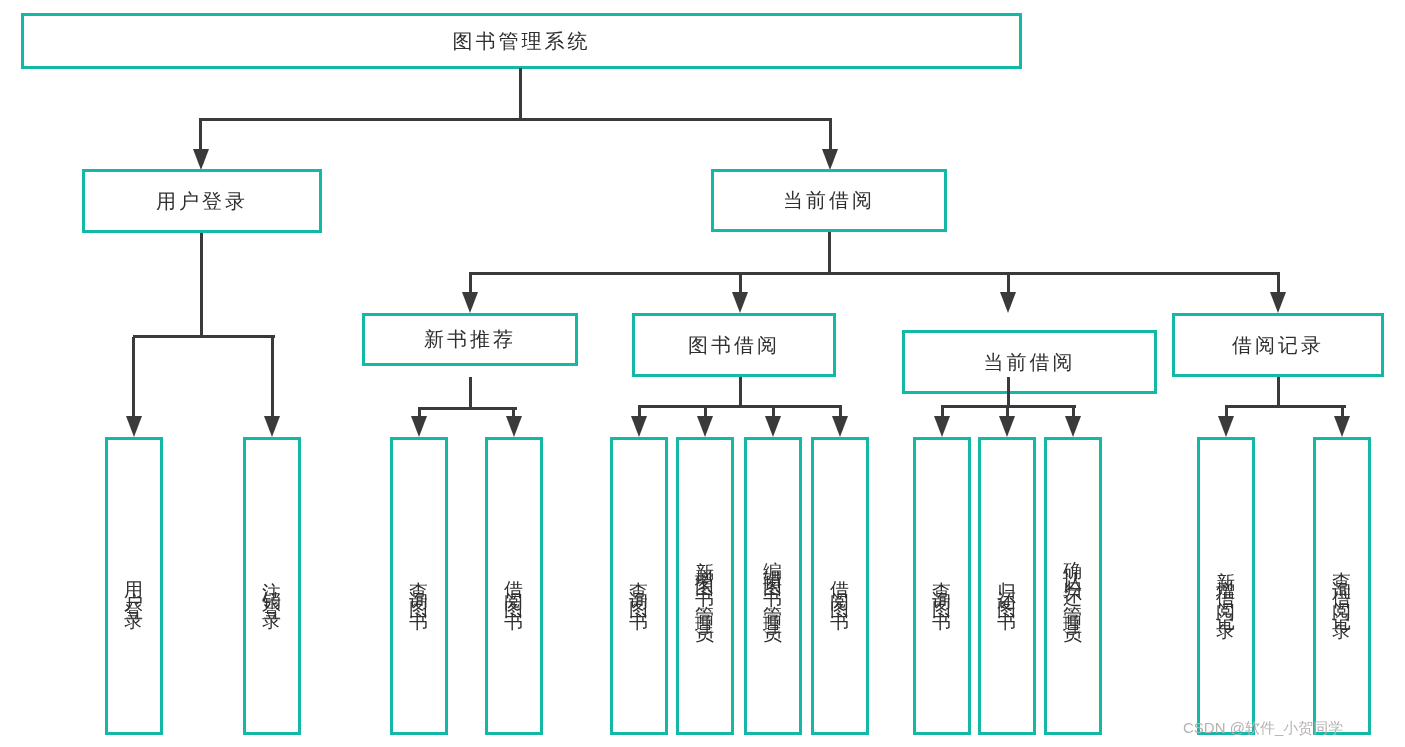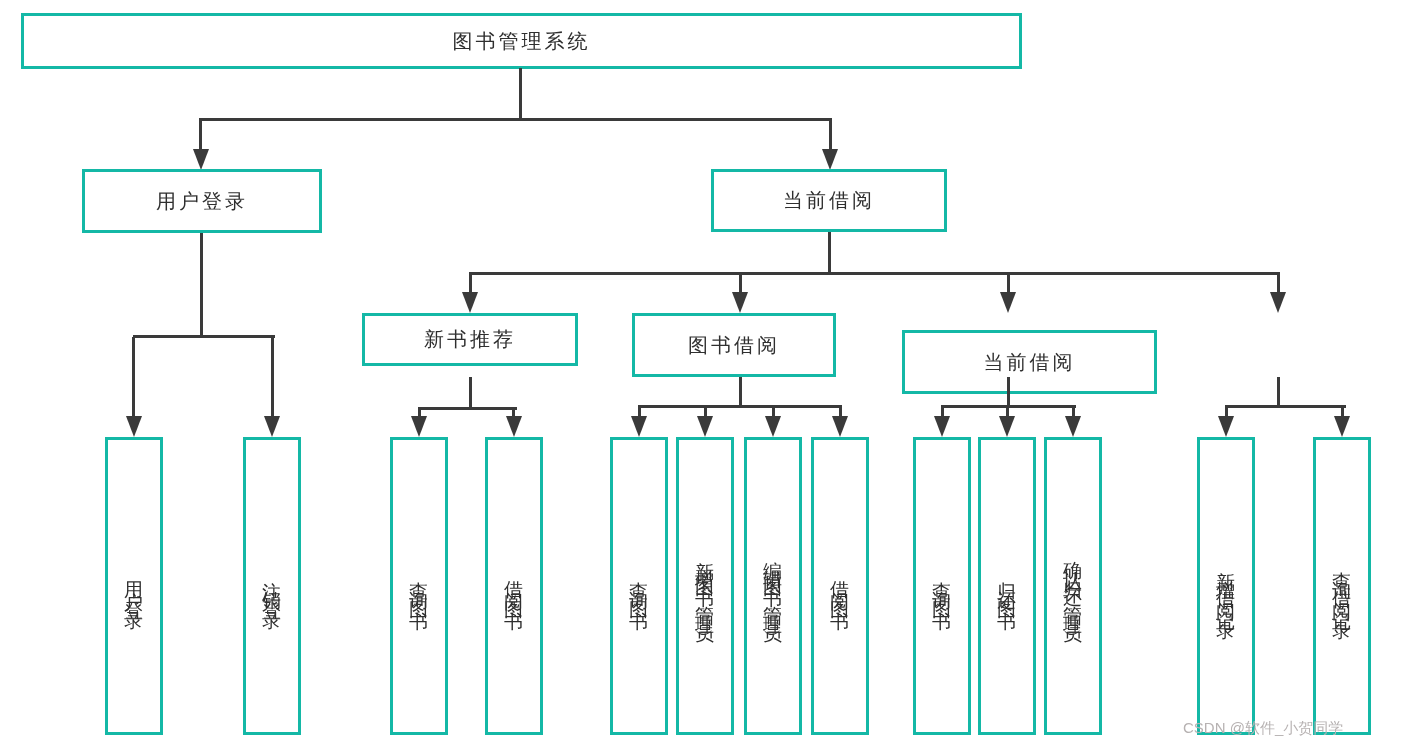--- a/index.html
+++ b/index.html
@@ -59,20 +59,21 @@
   <div class="vline" style="left:739px;top:274px;width:3px;height:19px"></div>
   <div class="arrow" style="left:732px;top:292px"></div>
   <div class="vline" style="left:1007px;top:274px;width:3px;height:19px"></div>
   <div class="arrow" style="left:1000px;top:292px"></div>
   <div class="vline" style="left:1277px;top:274px;width:3px;height:19px"></div>
   <div class="arrow" style="left:1270px;top:292px"></div>
 
   <div class="box" style="left:362px;top:313px;width:216px;height:53px">新书推荐</div>
   <div class="box" style="left:632px;top:313px;width:204px;height:64px">图书借阅</div>
   <div class="box" style="left:902px;top:330px;width:255px;height:64px">当前借阅</div>
+  <div class="box" style="left:1172px;top:313px;width:212px;height:64px">借阅记录</div>
 
   <div class="vline" style="left:469px;top:377px;width:3px;height:33px"></div>
   <div class="hline" style="left:418px;top:407px;width:99px;height:3px"></div>
   <div class="vline" style="left:418px;top:409px;width:3px;height:9px"></div>
   <div class="arrow" style="left:411px;top:416px"></div>
   <div class="vline" style="left:512px;top:409px;width:3px;height:9px"></div>
   <div class="arrow" style="left:506px;top:416px"></div>
 
   <div class="vline" style="left:739px;top:377px;width:3px;height:31px"></div>
   <div class="hline" style="left:638px;top:405px;width:204px;height:3px"></div>

